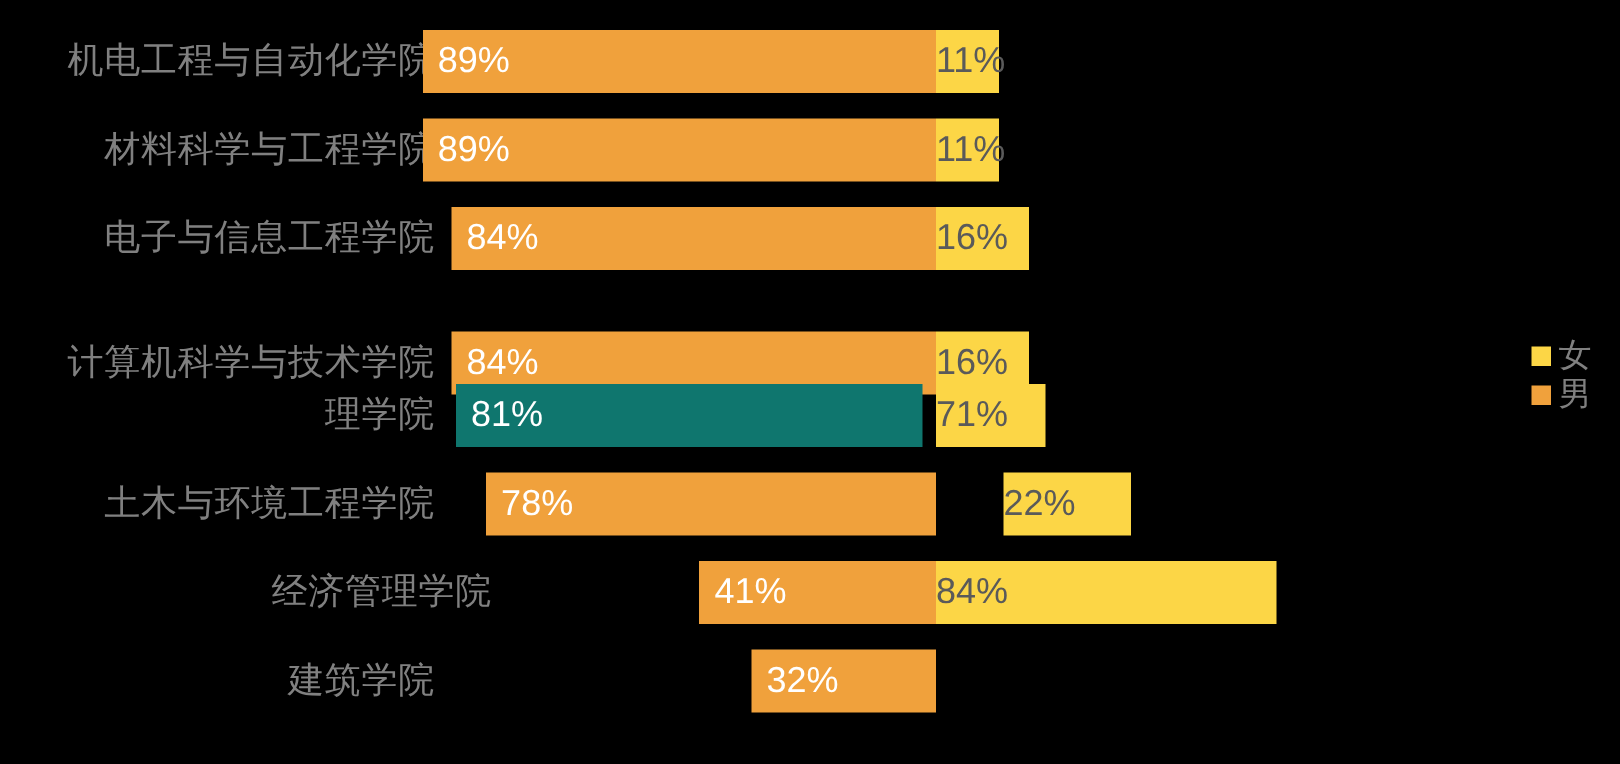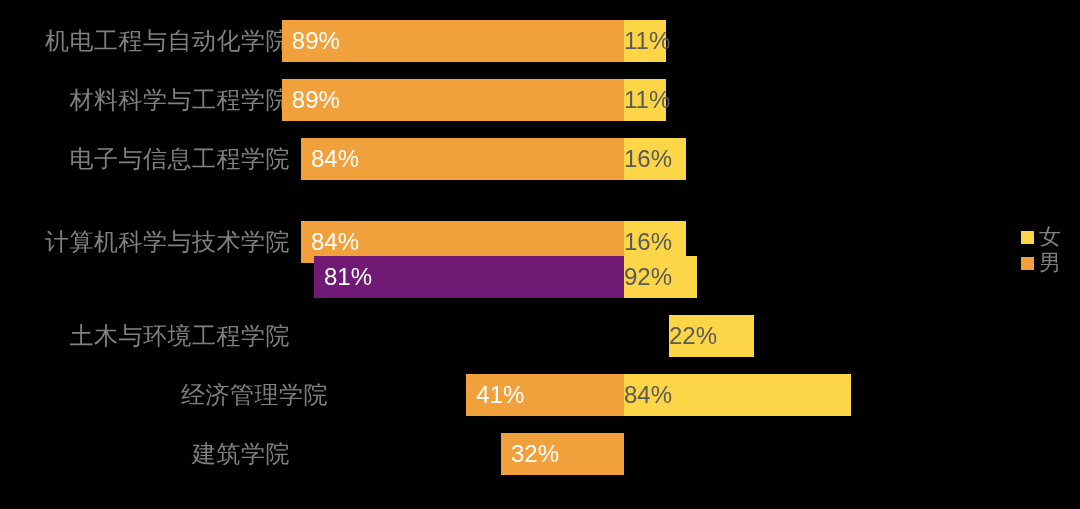--- a/index.html
+++ b/index.html
@@ -149,32 +149,36 @@
         <div class="bar-track">
           <div class="seg seg-male" style="left: 301.02px; width: 322.98px; background: rgb(240, 161, 60);">
             <span class="seg-value">84%</span>
           </div>
           <div class="seg seg-female" style="left: 624px; width: 61.52px; background: rgb(252, 214, 70);">
             <span class="seg-value">16%</span>
           </div>
         </div>
       </div>
       <div class="bar-row" style="top: 256px;">
-        <div class="bar-track">
-          <div class="seg seg-male" style="left: 314px; width: 311.445px; background: #701a75;">
+        <div class="row-label">理学院</div>
+        <div class="bar-track">
+          <div class="seg seg-male" style="left: 304px; width: 311.445px; background: #0f766e;">
             <span class="seg-value">81%</span>
           </div>
           <div class="seg seg-female" style="left: 624px; width: 73.055px; background: rgb(252, 214, 70);">
-            <span class="seg-value">92%</span>
+            <span class="seg-value">71%</span>
           </div>
         </div>
       </div>
       <div class="bar-row" style="top: 315px;">
         <div class="row-label">土木与环境工程学院</div>
         <div class="bar-track">
+          <div class="seg seg-male" style="left: 324.09px; width: 299.91px; background: rgb(240, 161, 60);">
+            <span class="seg-value">78%</span>
+          </div>
           <div class="seg seg-female" style="left: 624px; width: 84.59px; background: rgb(252, 214, 70); margin-left: 45px;">
             <span class="seg-value">22%</span>
           </div>
         </div>
       </div>
       <div class="bar-row" style="top: 374px; padding-left: 38px;">
         <div class="row-label">经济管理学院</div>
         <div class="bar-track">
           <div class="seg seg-male" style="left: 466.355px; width: 157.645px; background: rgb(240, 161, 60);">
             <span class="seg-value">41%</span>

